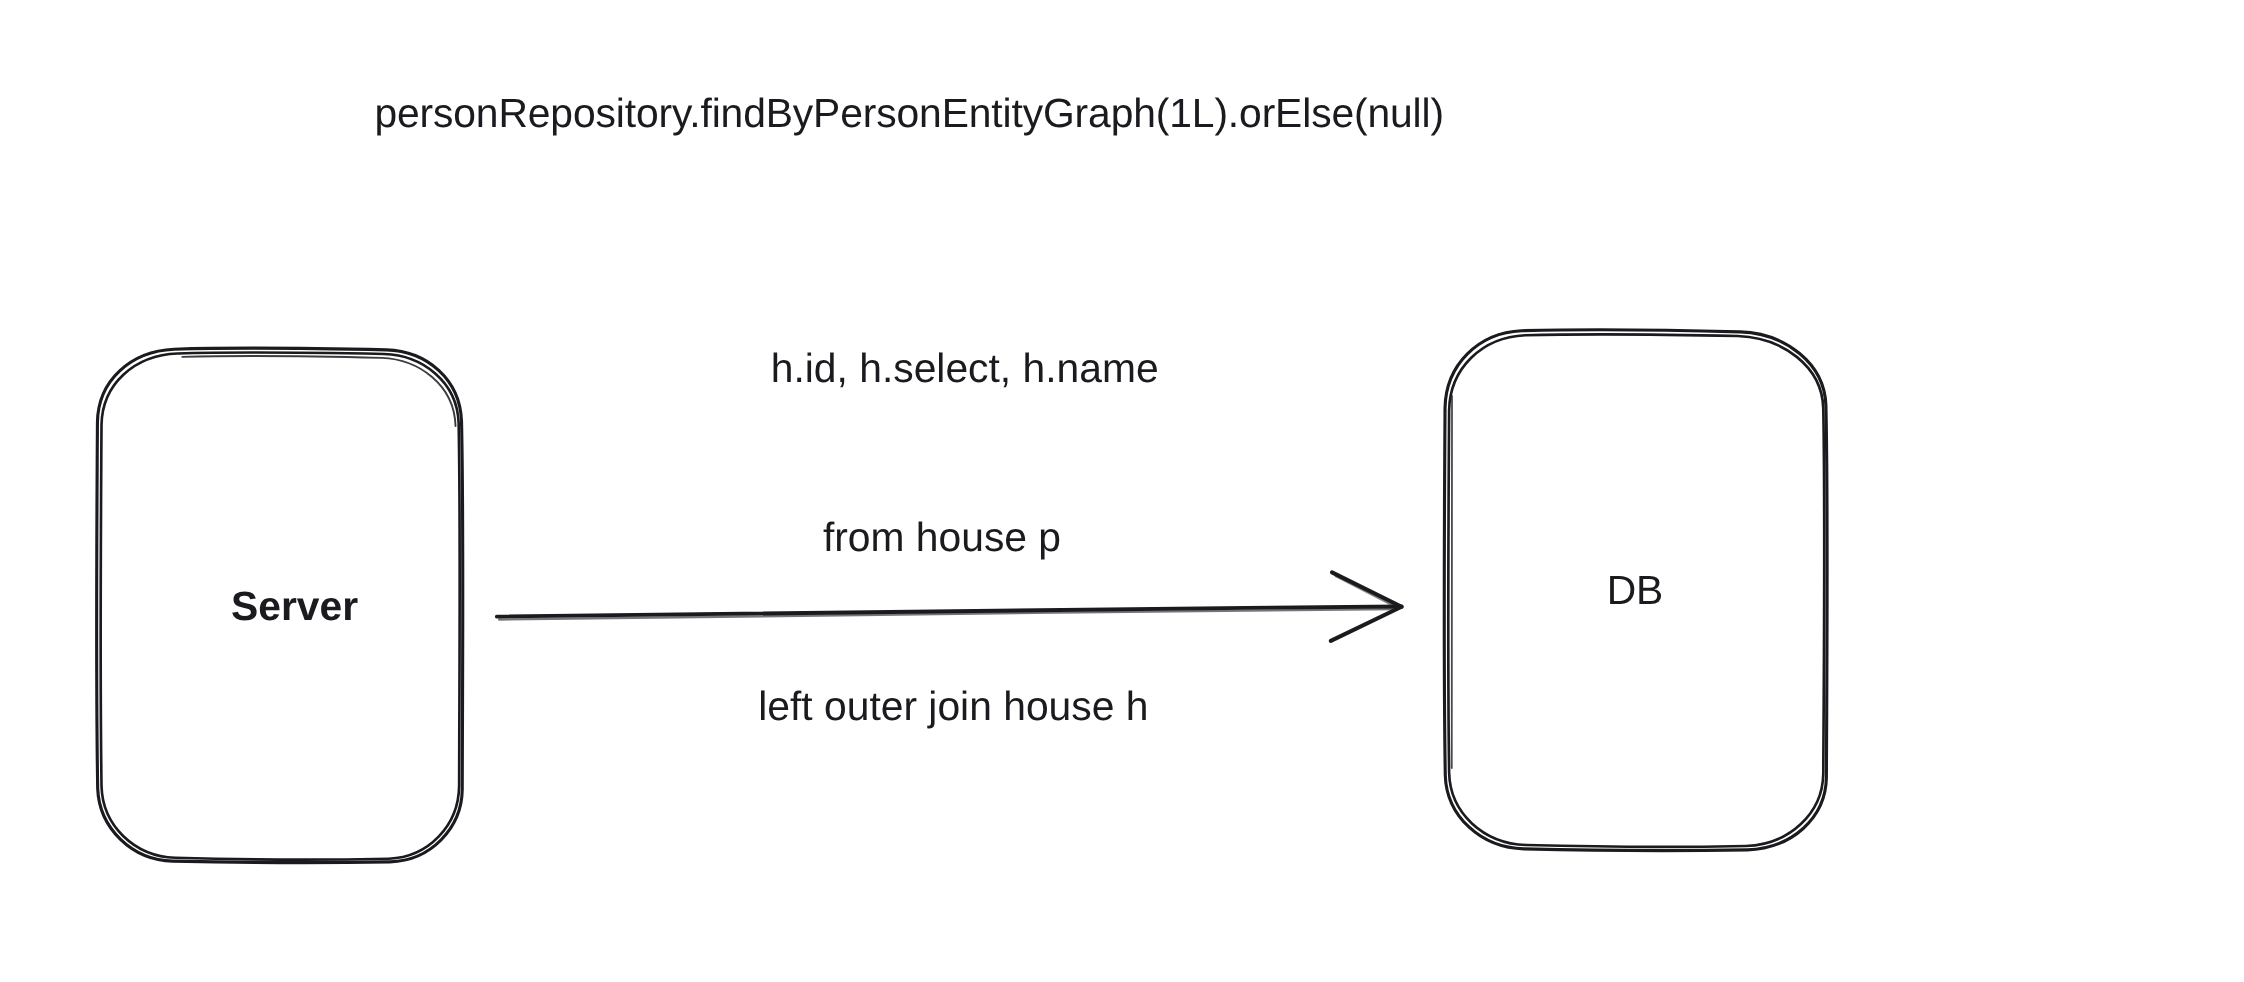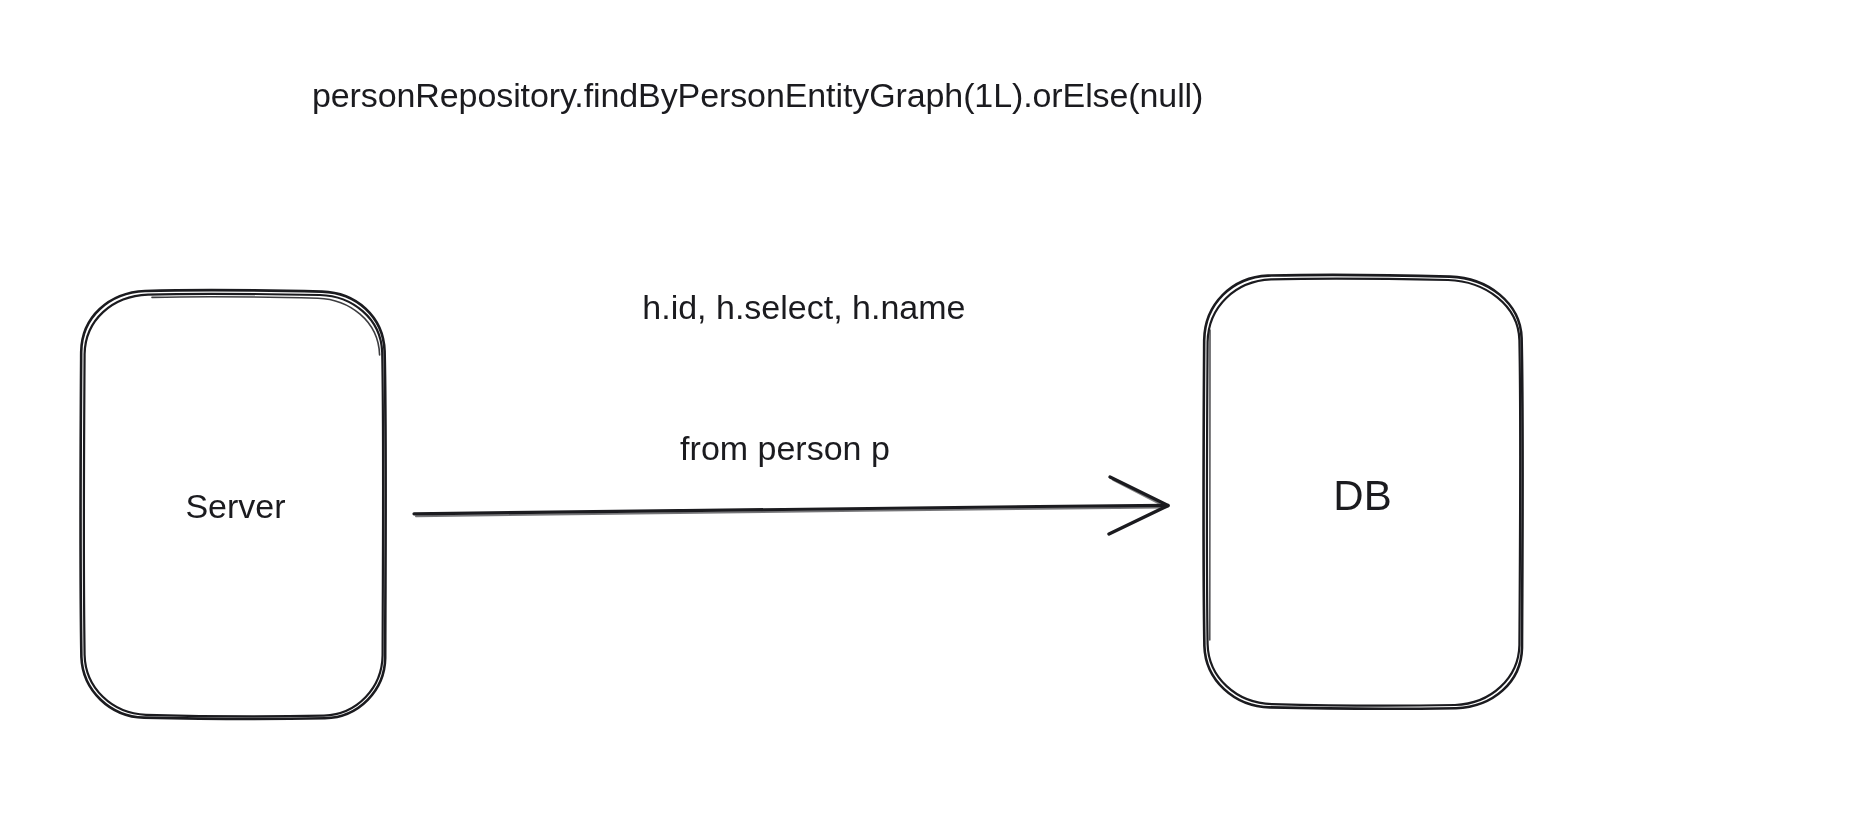--- a/index.html
+++ b/index.html
@@ -47,32 +47,33 @@
     text-align: center;
     font-size: 34px;
     line-height: 47px;
     white-space: pre;
   }
   .sql-line {
     display: block;
     white-space: pre;
   }
   #server-label {
-    left: 84px;
+    left: 94px;
     top: 489px;
     width: 303px;
     text-align: center;
     font-size: 34px;
+    font-weight: bold;
   }
   #db-label {
     left: 1203px;
     top: 475px;
     width: 319px;
     text-align: center;
-    font-size: 42px;
+    font-size: 34px;
   }
 </style>
 </head>
 <body>
 
 <div id="canvas">
 
   <svg class="sketch-layer" viewBox="0 0 1870 818" width="1870" height="818" xmlns="http://www.w3.org/2000/svg">
 
     <g fill="none" stroke="#1b1b1f" stroke-linecap="round" stroke-linejoin="round">
@@ -129,21 +130,22 @@
       <path stroke-width="3.4" d="M 1110 477 L 1168 505.6"></path>
       <path stroke-width="3.4" d="M 1168 505.6 L 1109 534"></path>
       <path stroke-width="1.8" opacity="0.55" d="M 1113 480 L 1165 506.6"></path>
     </g>
   </svg>
 
   <div class="txt" id="title">personRepository.findByPersonEntityGraph(1L).orElse(null)</div>
 
   <div class="txt" id="sql-block">
     <span class="sql-line">    h.id, h.select, h.name</span>
-    <span class="sql-line">from person p</span>
+    <span class="sql-line">from house p</span>
+    <span class="sql-line">  left outer join house h</span>
     
     
   </div>
 
   <div class="txt" id="server-label">Server</div>
 
   <div class="txt" id="db-label">DB</div>
 
 </div>
 

